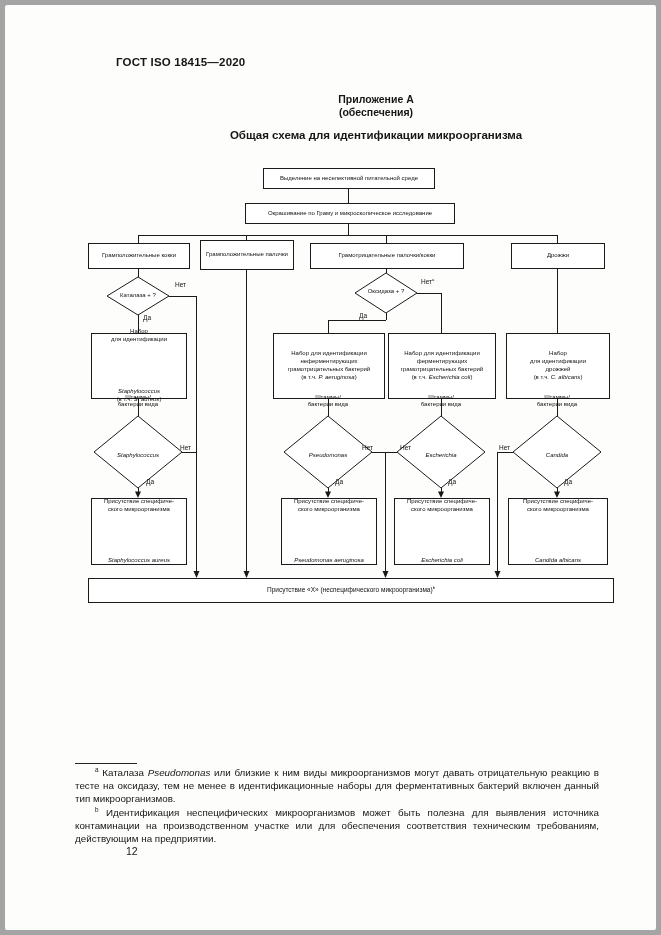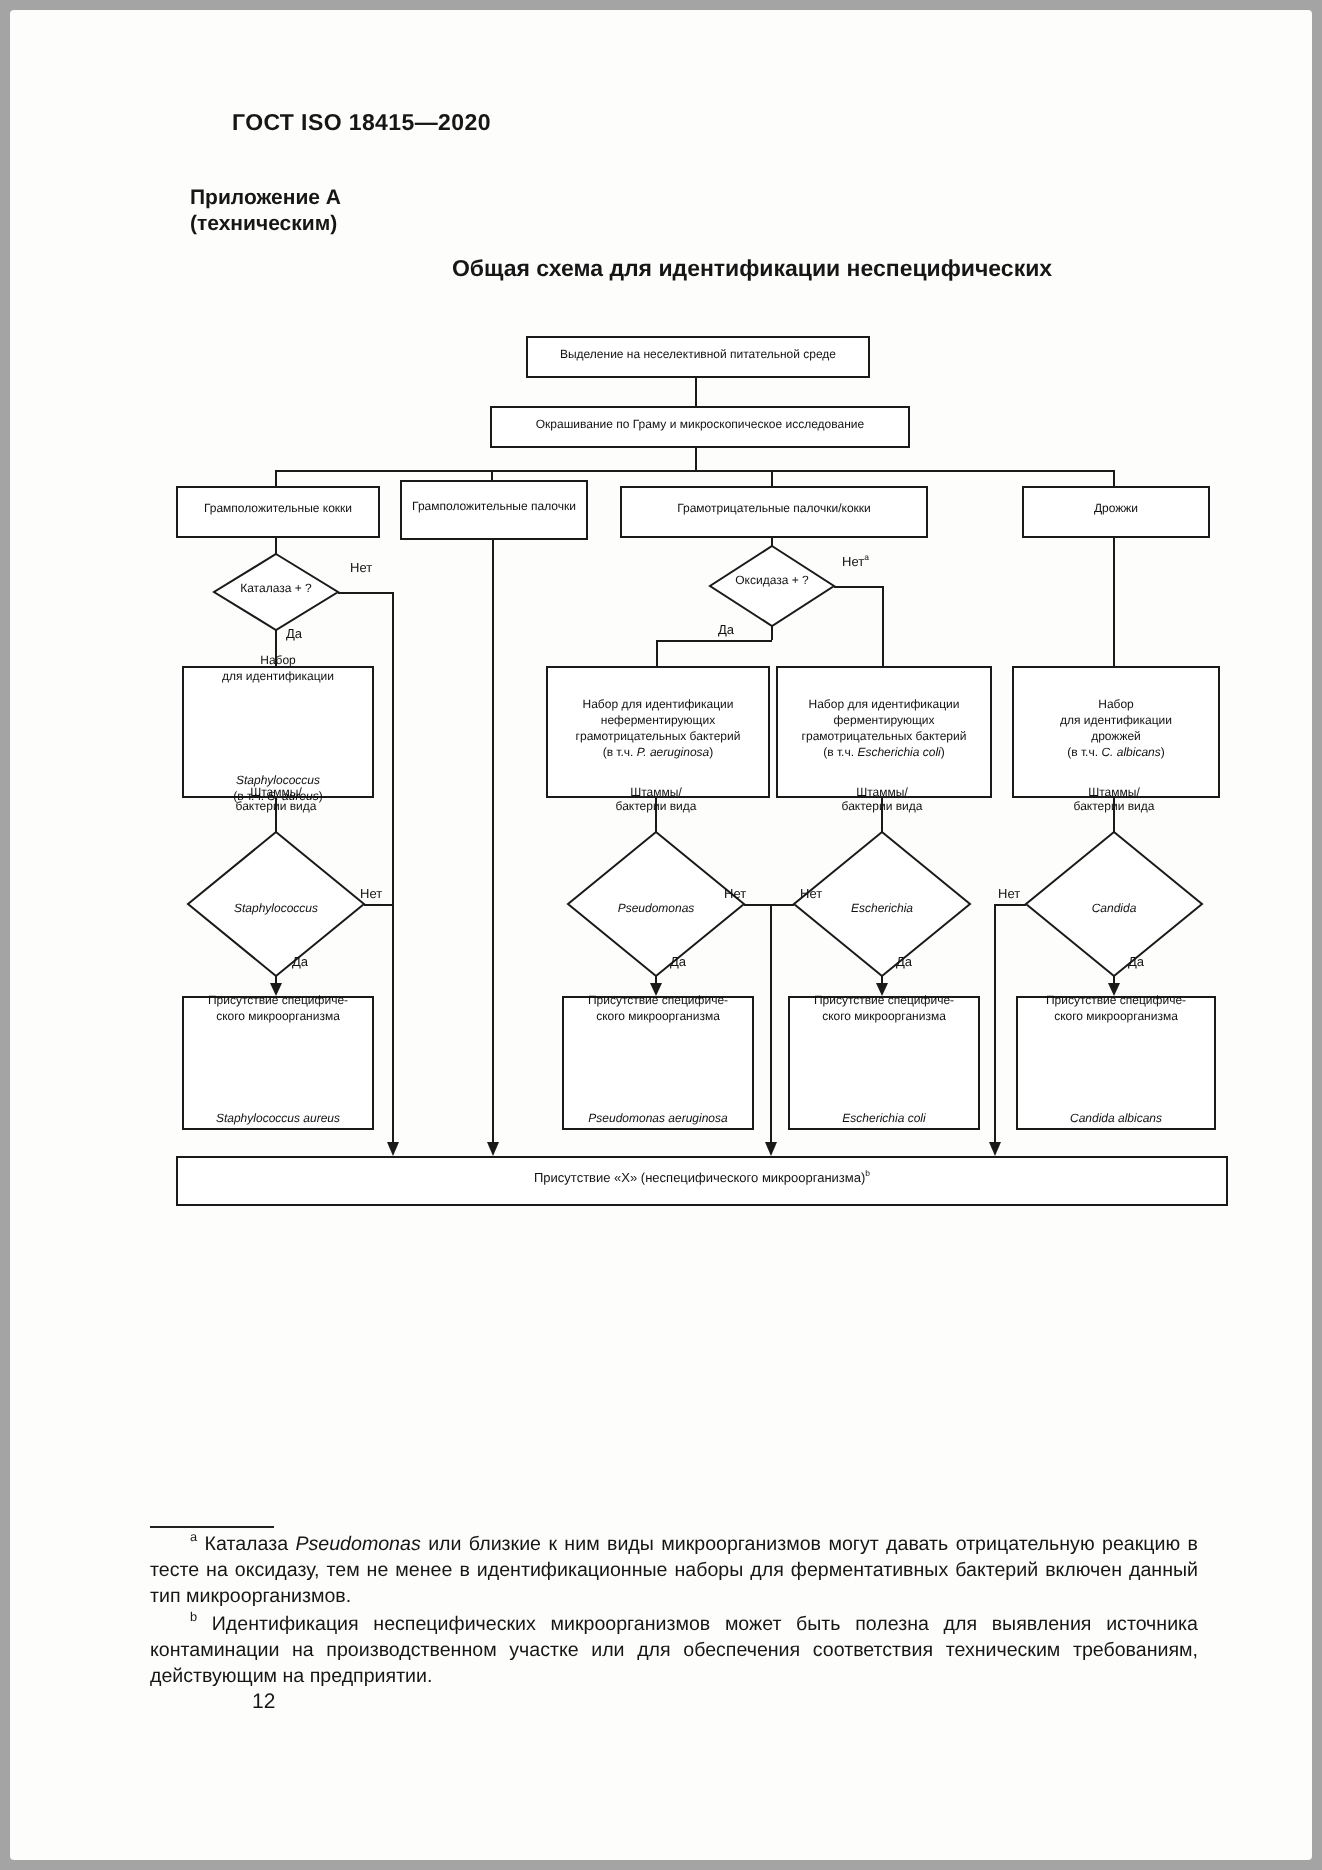--- a/index.html
+++ b/index.html
@@ -7,21 +7,21 @@
     width:661px;height:935px;position:relative;
     background:#a4a4a4;
     font-family:"Liberation Sans",sans-serif;
     color:#161616;
     -webkit-font-smoothing:antialiased;
   }
   .page{position:absolute;left:5px;top:5px;width:651px;height:925px;background:#fdfdfc;border-radius:2px;}
   .layer{position:absolute;left:0;top:0;width:661px;height:935px;}
   .abs{position:absolute;padding-left:41px;}
   .doc-code{left:75px;top:56px;font-size:11.5px;font-weight:bold;letter-spacing:.2px;}
-  .annex-block{left:54px;top:93px;width:530px;font-weight:bold;font-size:10.5px;line-height:1.25;}
+  .annex-block{left:70px;top:93px;width:530px;text-align:center;font-weight:bold;font-size:10.5px;line-height:1.25;}
   .fig-title{left:70px;top:129px;width:530px;text-align:center;font-weight:bold;font-size:11.5px;}
   .fbox{
     position:absolute;border:1px solid #1a1a1a;background:#fff;
     display:flex;flex-direction:column;align-items:center;justify-content:center;
     text-align:center;font-size:6px;line-height:1.3;color:#111;
   }
   .dtext{
     position:absolute;display:flex;flex-direction:column;align-items:center;justify-content:center;
     text-align:center;font-size:6px;line-height:1.2;color:#111;
   }
@@ -37,23 +37,23 @@
 </head>
 <body>
 
 <div class="page"></div>
 
 <div class="layer">
 
   <div class="abs doc-code">ГОСТ ISO 18415—2020</div>
   <div class="abs annex-block">
     <div>Приложение А</div>
-    <div>(техническим)</div>
-  </div>
-  <div class="abs fig-title">Общая схема для идентификации неспецифических</div>
+    <div>(обеспечения)</div>
+  </div>
+  <div class="abs fig-title">Общая схема для идентификации микроорганизма</div>
 
   <svg class="layer" width="661" height="935" viewBox="0 0 661 935">
     <g stroke="#1a1a1a" stroke-width="1" fill="none" shape-rendering="crispEdges">
       <path d="M348 186 V203 M348 221 V235 M138 235.5 H557 M138 235 V243 M246 235 V240 M386 235 V243 M557 235 V243"></path>
       <path d="M138 266 V277 M169 296.5 H196 M196.5 296 V571 M138 315 V333 M138 397 V416 M182 452.5 H196 M138 488 V492"></path>
       <path d="M246.5 268 V571"></path>
       <path d="M386 266 V273 M386 313 V320 M328 320.5 H386 M328.5 320 V333 M417 293.5 H441 M441.5 293 V333 M328 397 V416 M441 397 V416 M372 452.5 H397 M385.5 452 V571 M328 488 V492 M441 488 V492"></path>
       <path d="M557 266 V333 M557 397 V416 M497 452.5 H513 M497.5 452 V571 M557 488 V492"></path>
     </g>
     <g stroke="#1a1a1a" stroke-width="1" fill="#ffffff">

